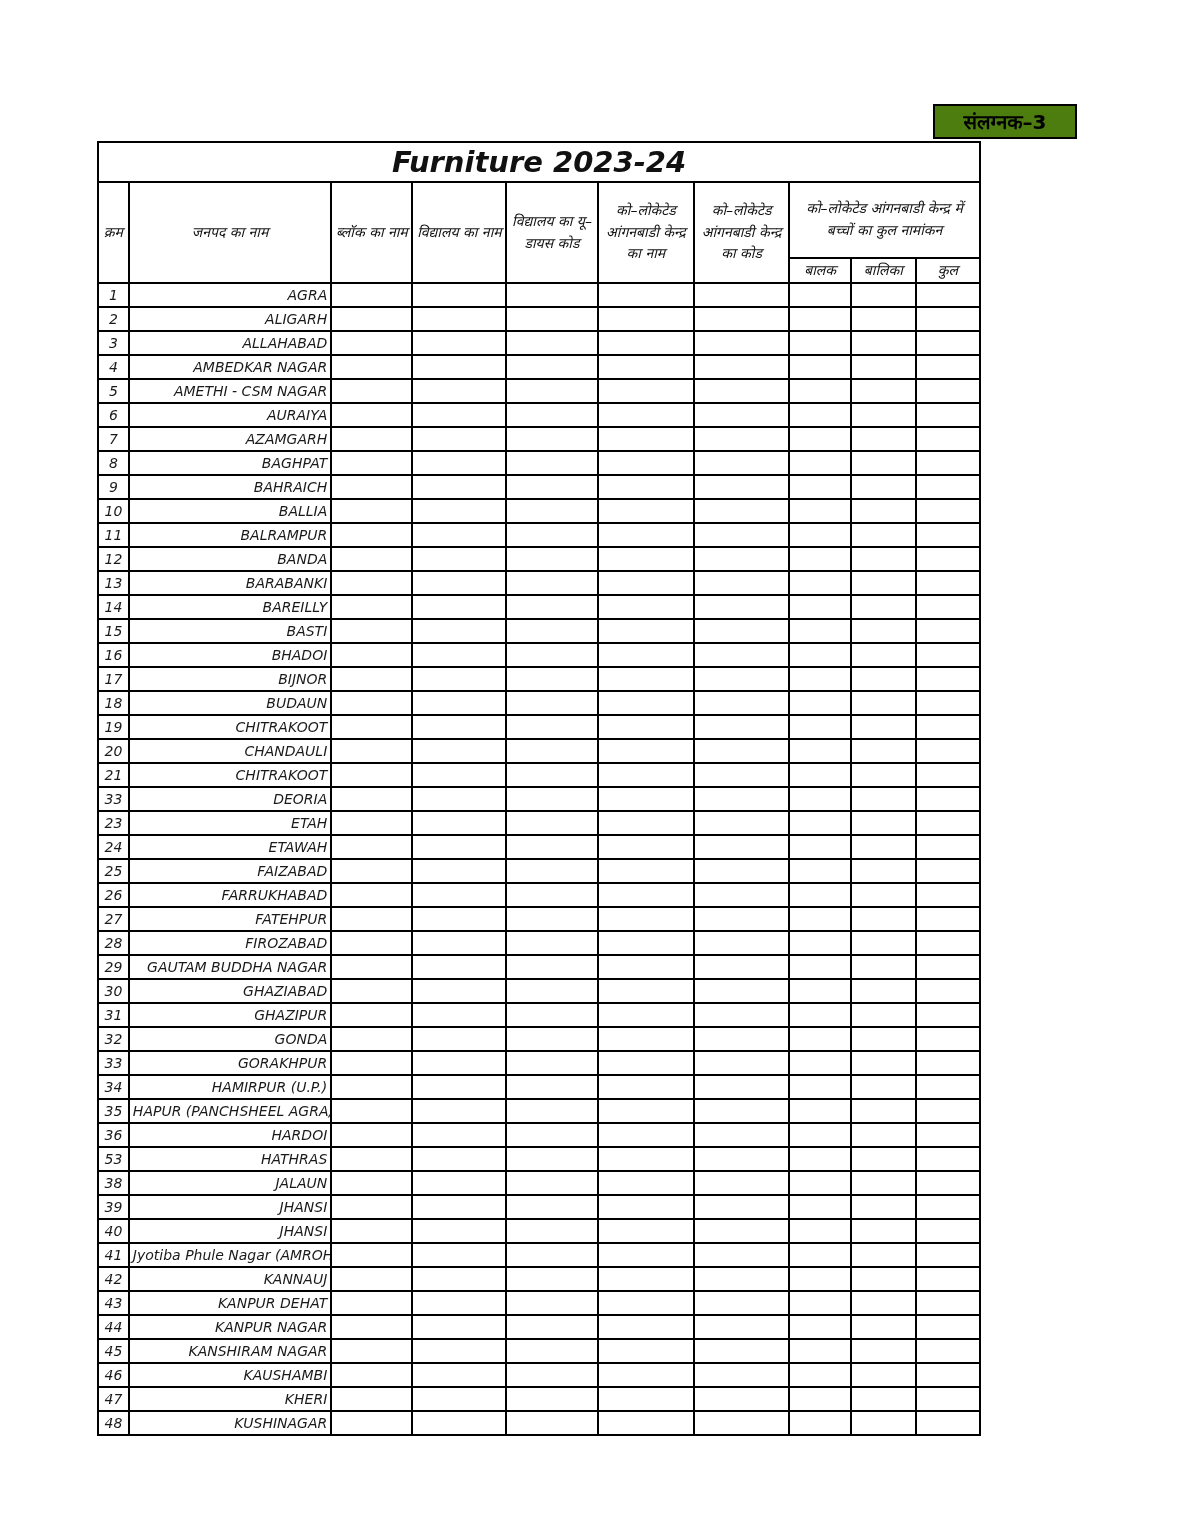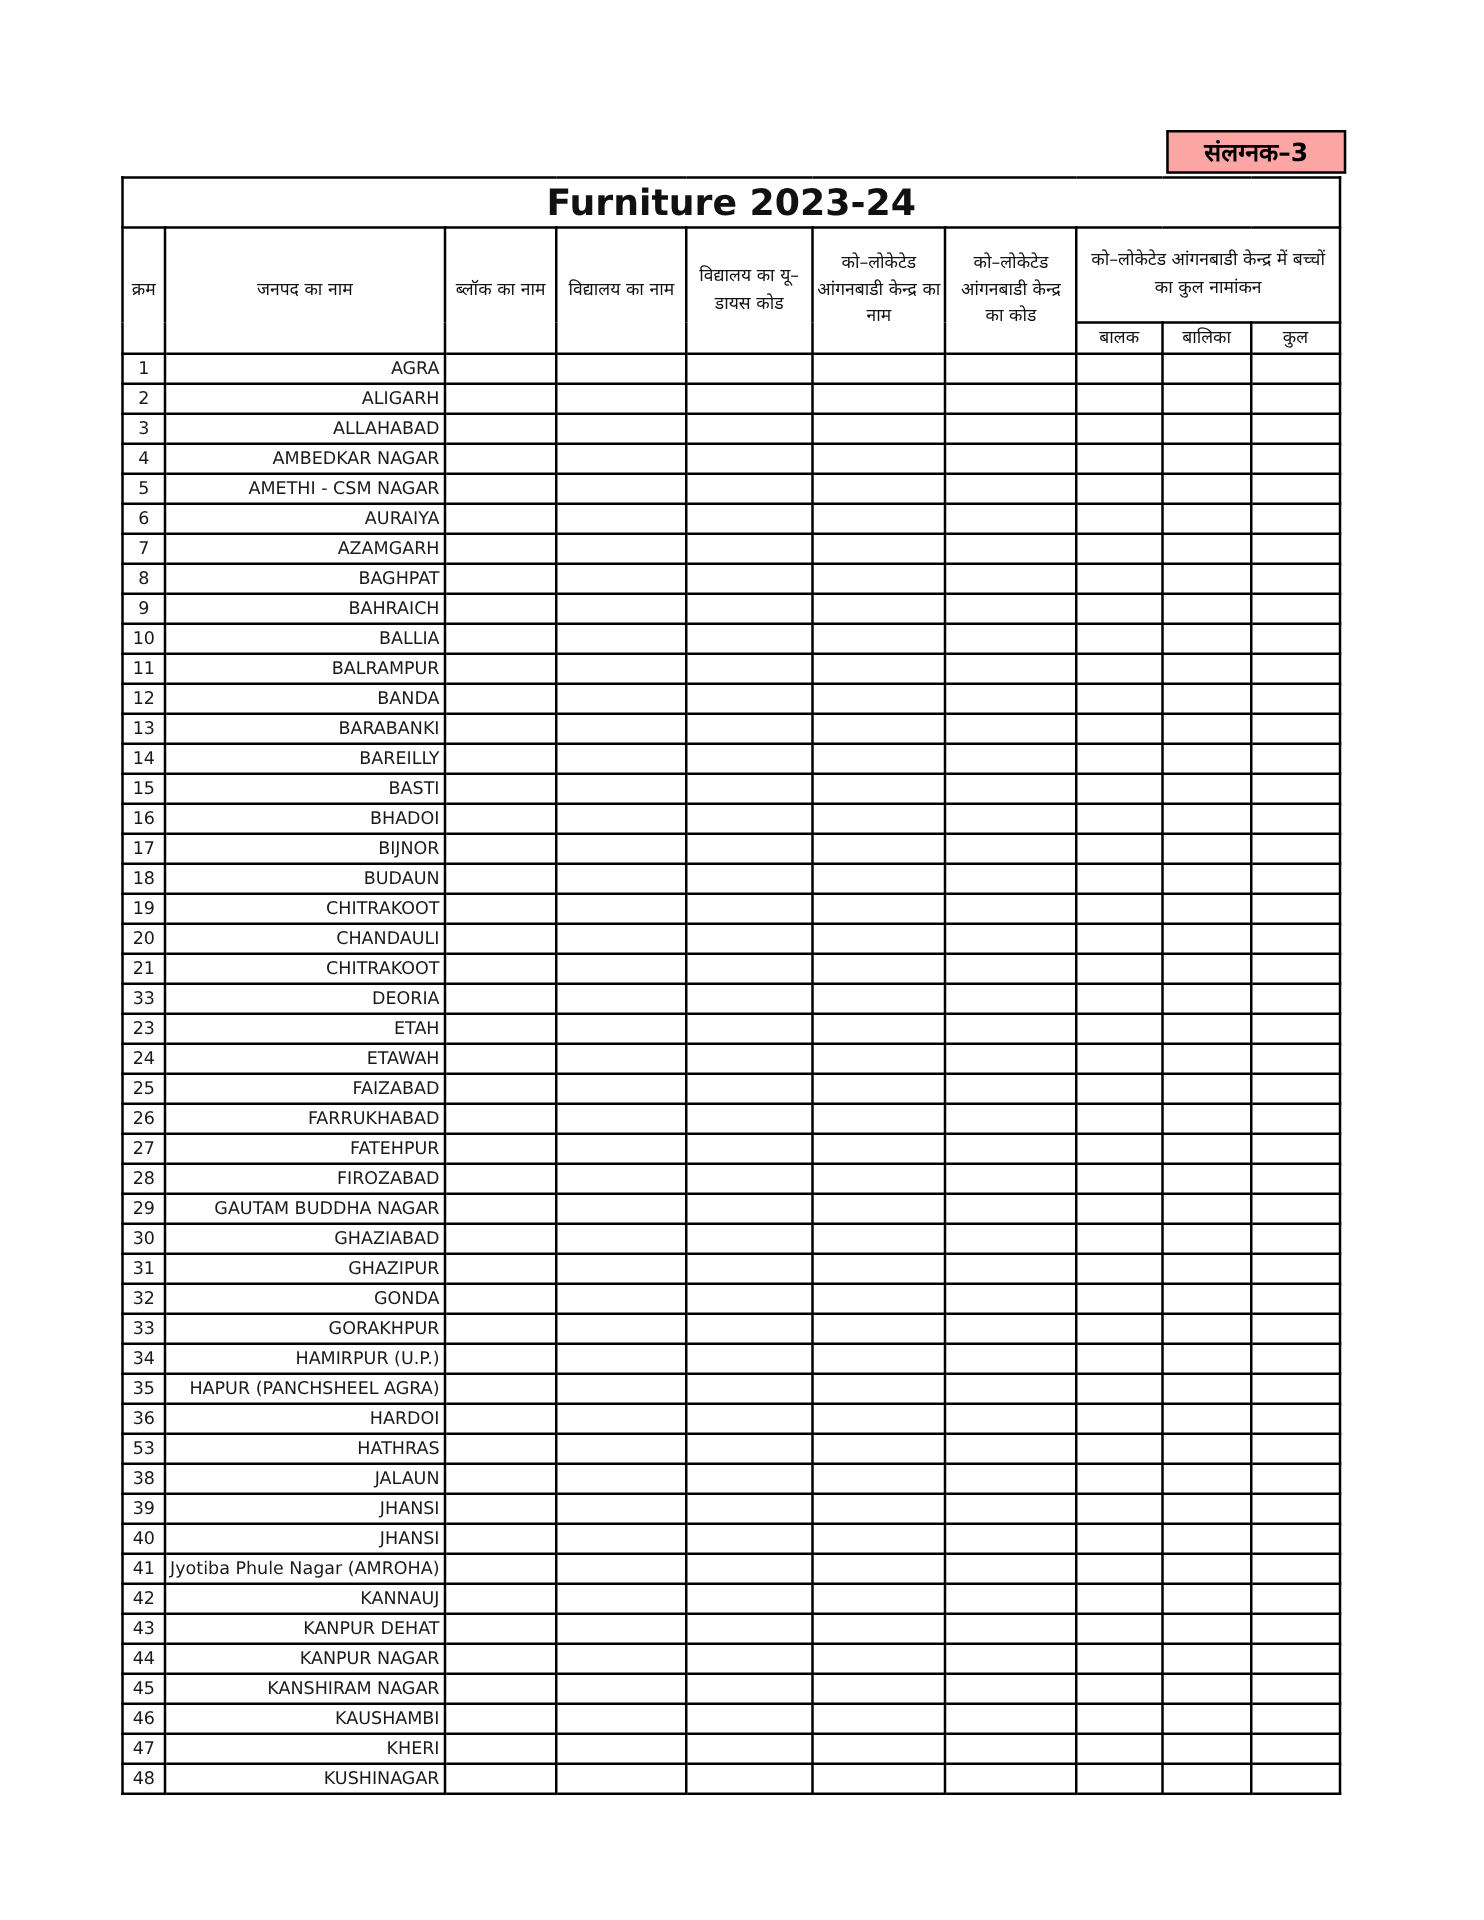--- a/index.html
+++ b/index.html
@@ -14,36 +14,37 @@
     overflow: hidden;
     font-family: "DejaVu Sans", "Liberation Sans", sans-serif;
     color: #1a1a1a;
   }
   .attachment-label {
     position: absolute;
     left: 933px;
     top: 104px;
     width: 140px;
     height: 31px;
-    background: #fca5a5;
+    background: #4d7c0f;
     border: 2px solid #000;
     display: flex;
     align-items: center;
     justify-content: center;
     font-weight: bold;
     font-size: 20px;
     color: #000;
   }
   table.sheet {
     position: absolute;
     left: 97px;
     top: 141px;
-    width: 976px;
+    width: 884px;
     border-collapse: collapse;
     table-layout: fixed;
+    font-style: italic;
   }
   table.sheet th,
   table.sheet td {
     border: 2px solid #000;
     padding: 0 3px;
     overflow: hidden;
     box-sizing: border-box;
   }
   tr.title-row th {
     height: 40px;

